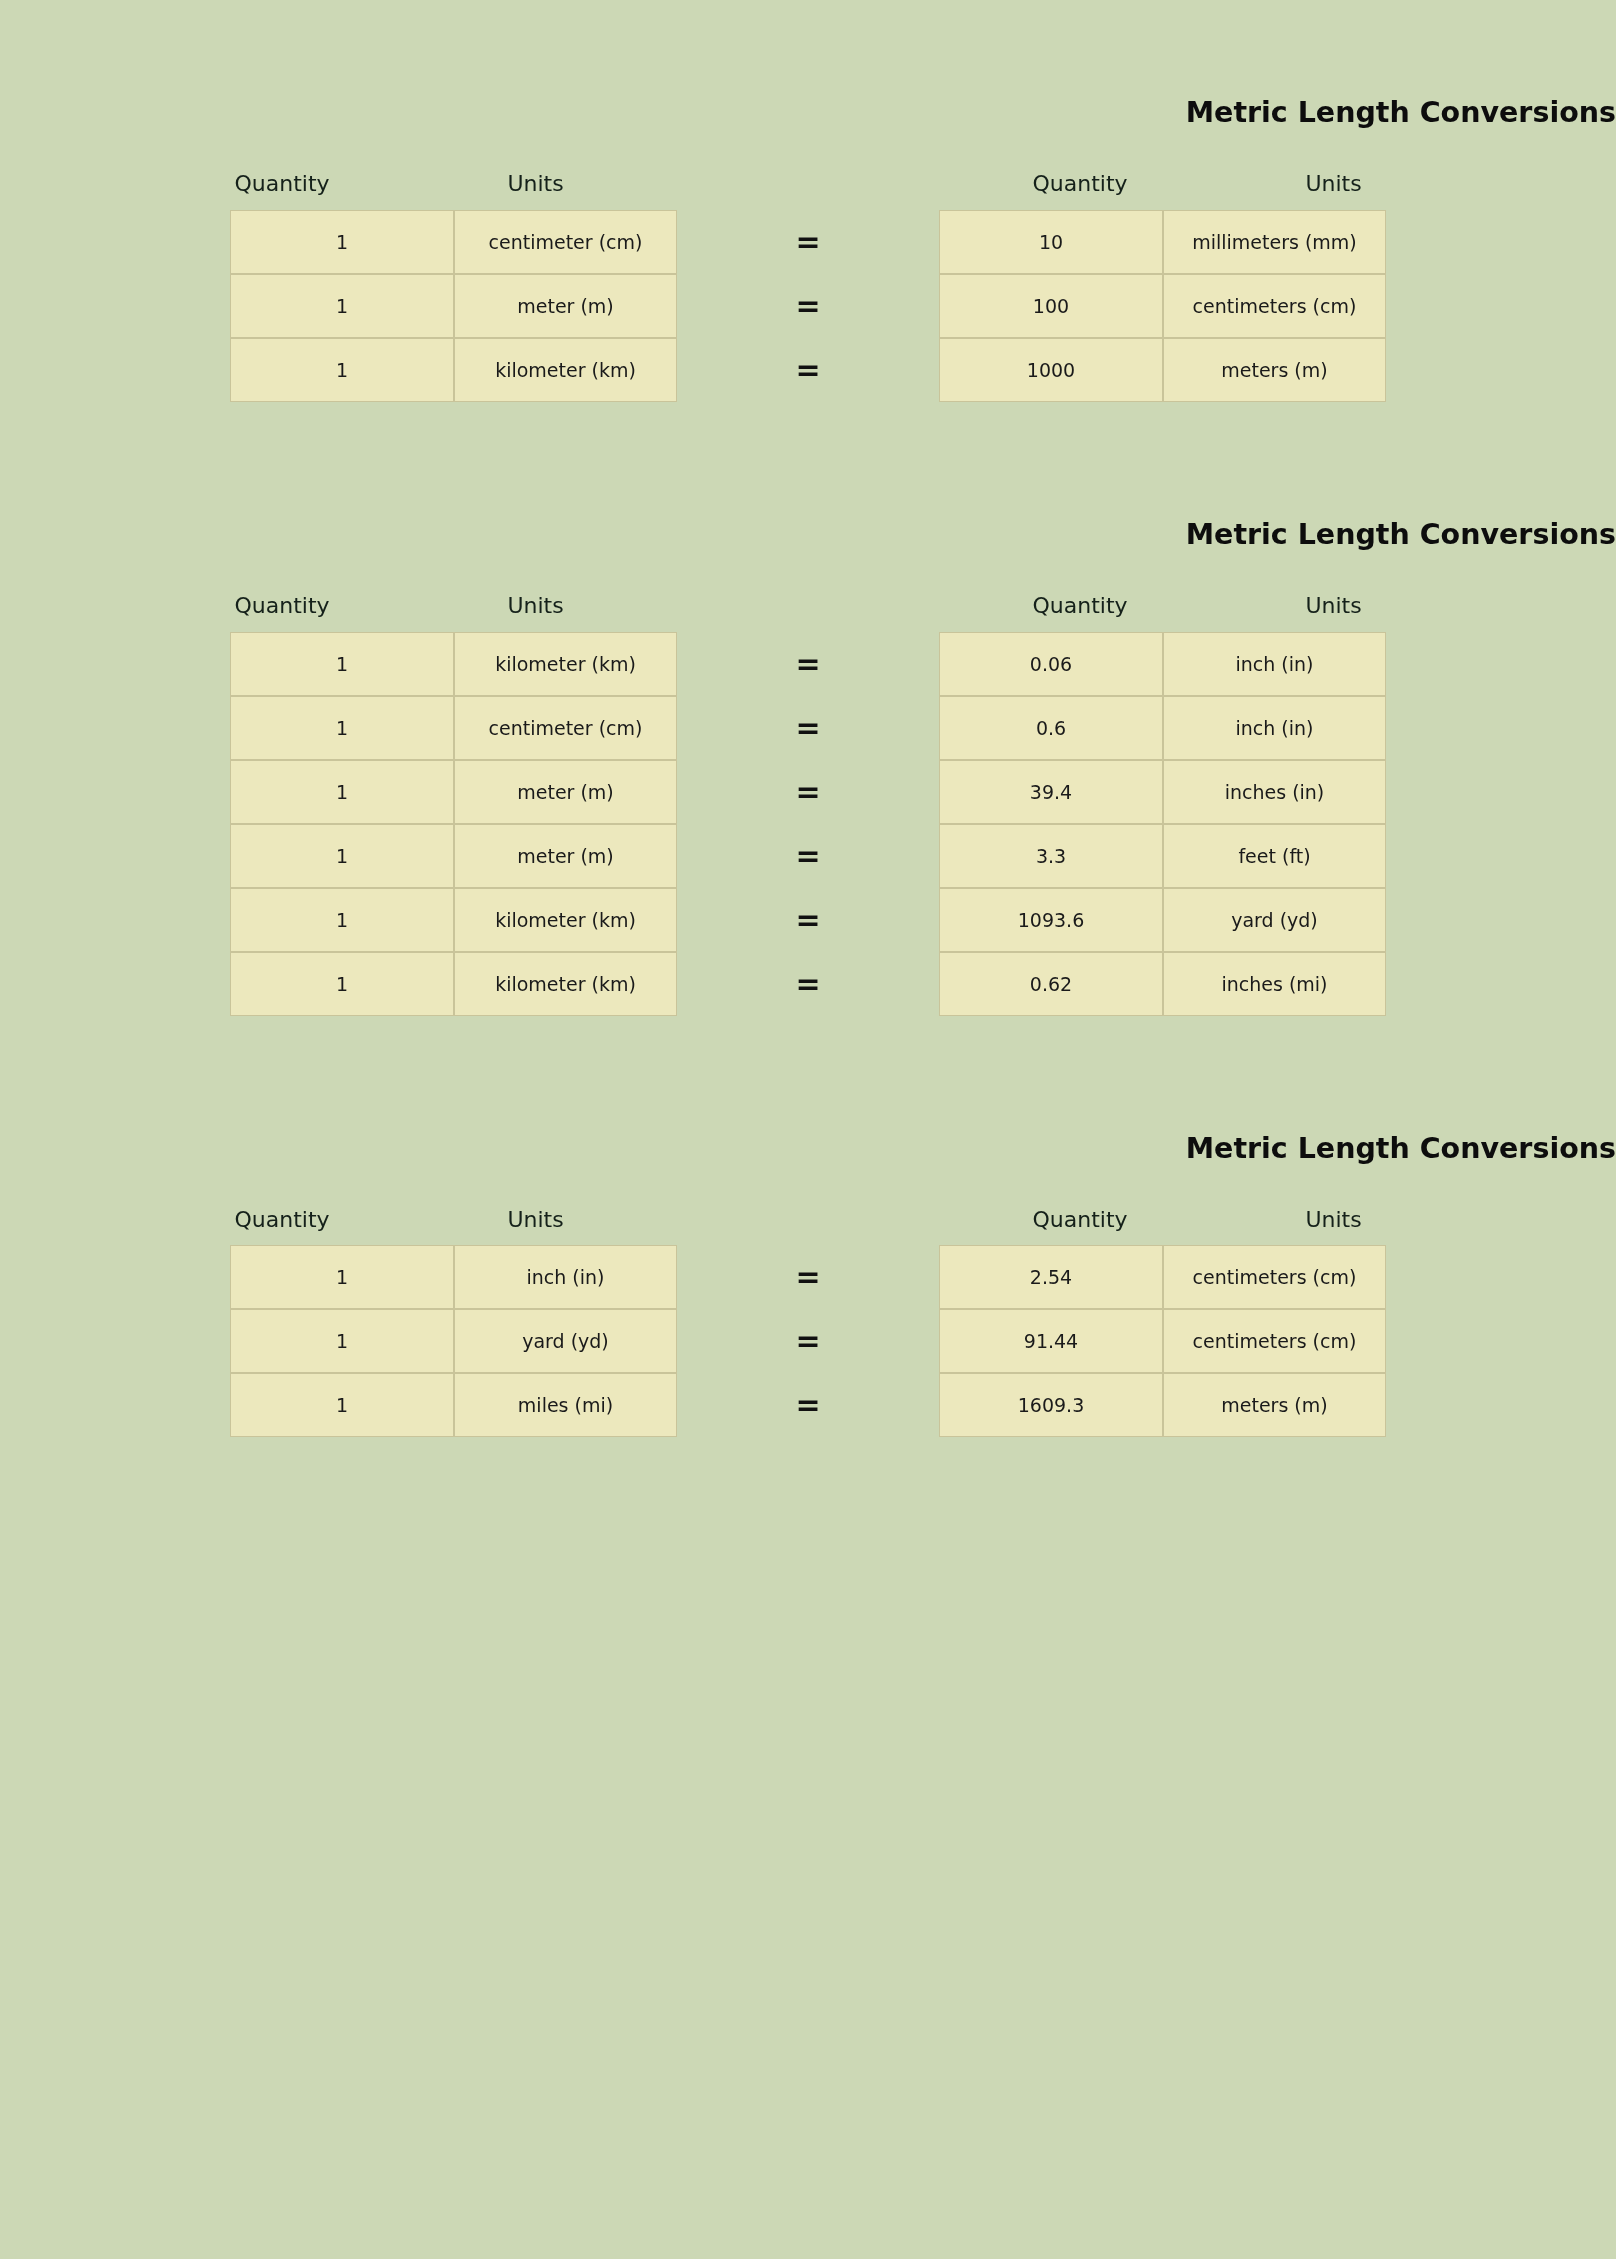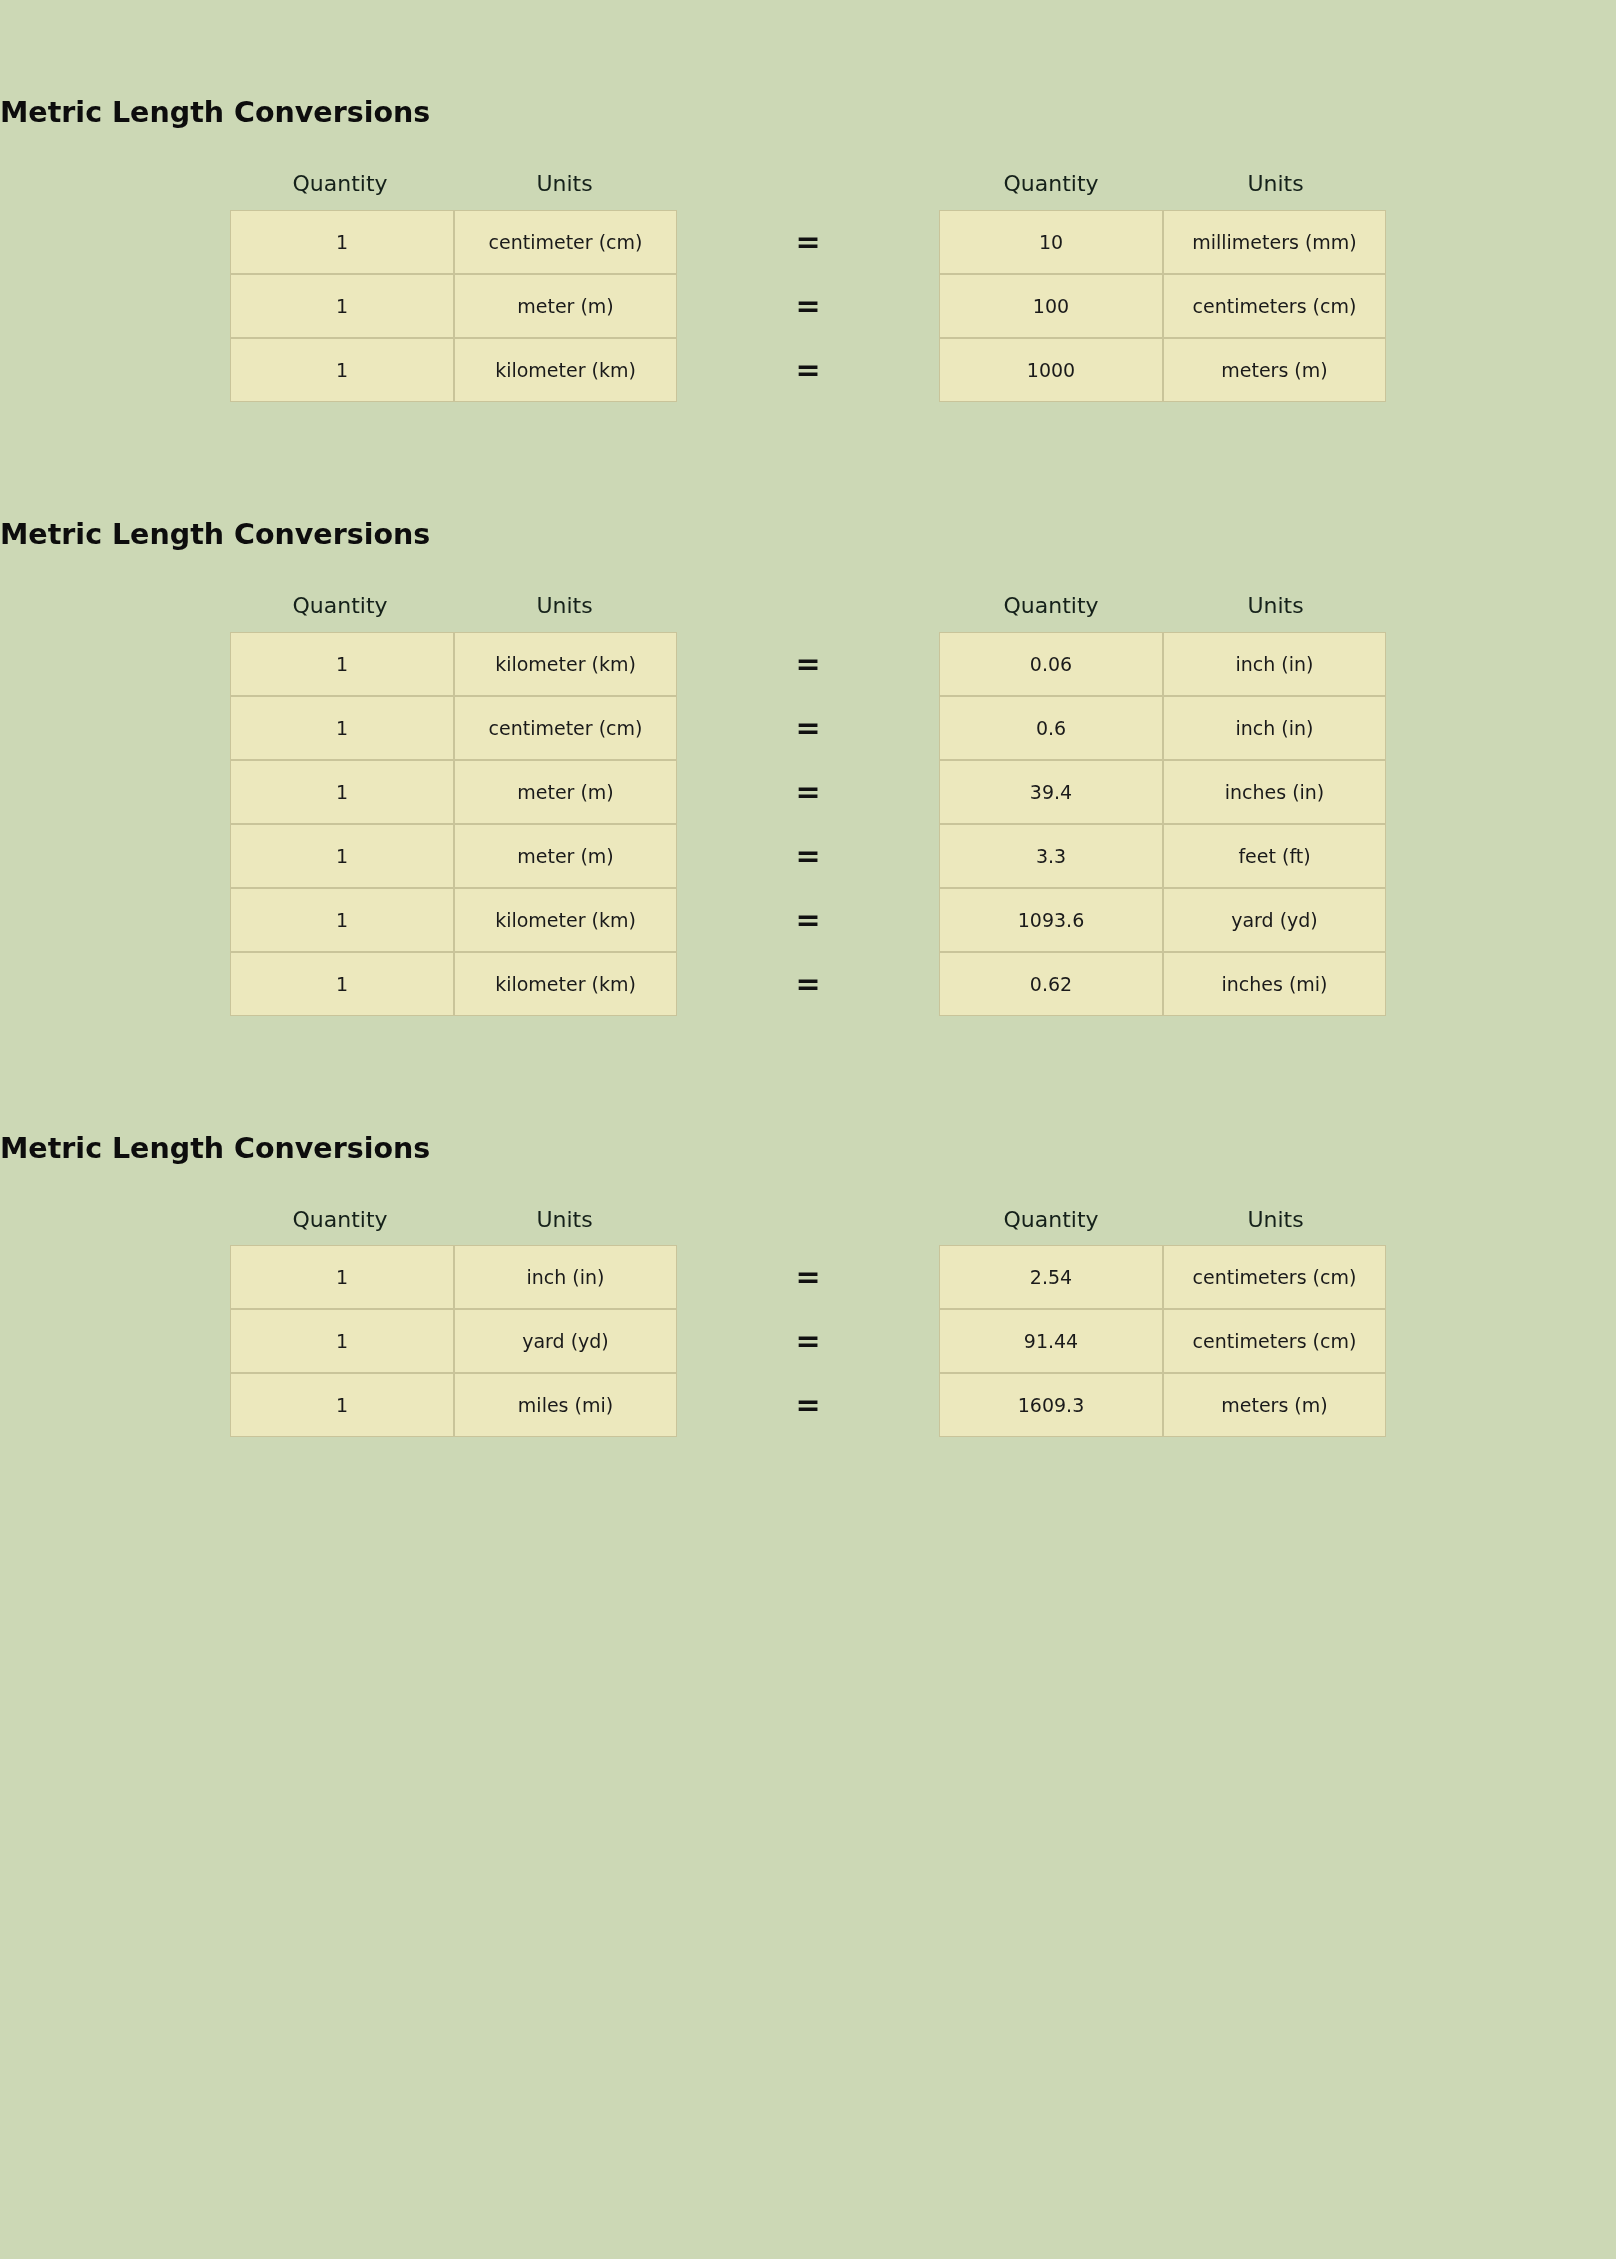--- a/index.html
+++ b/index.html
@@ -31,38 +31,39 @@
     color: #0d0d0d;
     margin: 0;
     padding-top: 142px;
     padding-left: 110px;
     padding-right: 110px;
   }
   .section {
     margin-top: 0;
   }
   .section-title {
-    text-align: left;
+    text-align: right;
     font-family: "DejaVu Sans", sans-serif;
     font-weight: bold;
     font-size: 28.5px;
     color: #0d0d0d;
     margin: 0;
   }
   .table-block {
     position: relative;
     width: 1616px;
   }
   .col-headers {
     display: flex;
     justify-content: center;
     align-items: flex-end;
     font-size: 22px;
     color: #15211a;
     font-family: "DejaVu Sans", sans-serif;
+    gap: 29px;
   }
   .hdr {
     text-align: center;
   }
   .hdr-q1 { width: 224px; }
   .hdr-u1 { width: 225px; }
   .hdr-gap { width: 262px; }
   .hdr-q2 { width: 224px; }
   .hdr-u2 { width: 225px; }
 

